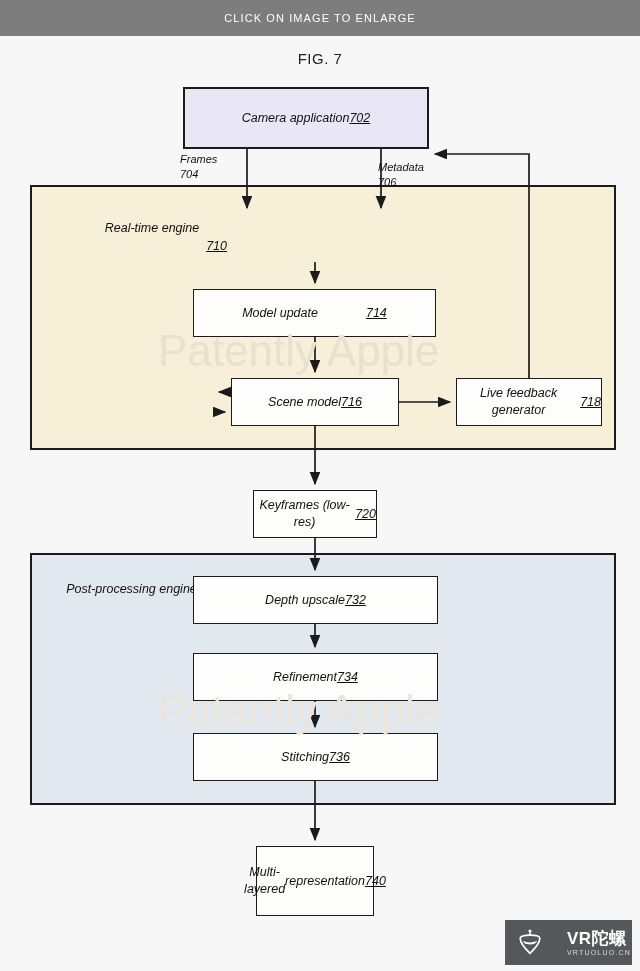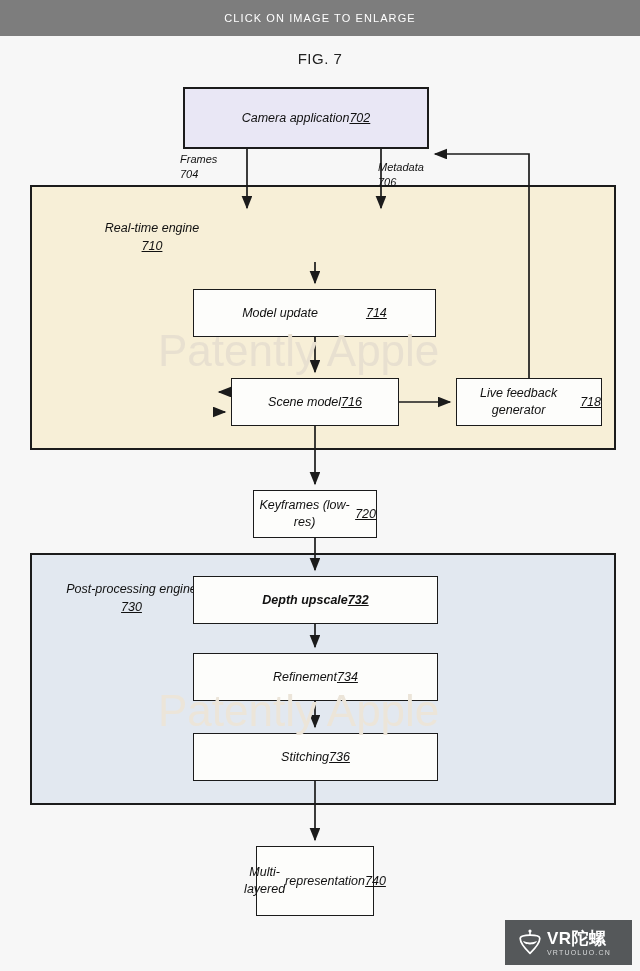--- a/index.html
+++ b/index.html
@@ -83,21 +83,21 @@
   .panel-label {
     position: absolute;
     text-align: center;
     font-style: italic;
     font-size: 12.5px;
     color: #111;
     line-height: 1.45;
   }
   #realtime-engine-label { left: 45px; top: 32px; width: 150px; }
   #postprocessing-engine-label { left: 12px; top: 25px; width: 175px; }
-  .panel-label .ref { text-decoration: underline; display: block; }
+  .panel-label .ref { text-decoration: underline; display: block; text-align: right; }
 
   
   .node {
     position: absolute;
     border: 1.6px solid #1b1b1b;
     background: #fdfdfb;
     box-sizing: border-box;
     display: flex;
     flex-direction: row;
     align-items: center;
@@ -116,21 +116,21 @@
     width: 246px; height: 62px;
     background: #e9e7f5;
     border: 2px solid #1b1b1b;
   }
   #node-keyframe-selection { left: 193px; top: 178px; width: 245px; height: 48px; }
   #node-model-update       { left: 193px; top: 253px; width: 243px; height: 48px; gap: 48px; }
   #node-model-refinement   { left: 46px;  top: 342px; width: 167px; height: 48px; }
   #node-scene-model        { left: 231px; top: 342px; width: 168px; height: 48px; }
   #node-live-feedback      { left: 456px; top: 342px; width: 146px; height: 48px; }
   #node-keyframes-lowres   { left: 253px; top: 454px; width: 124px; height: 48px; }
-  #node-depth-upscale      { left: 193px; top: 540px; width: 245px; height: 48px; font-weight: bold; }
+  #node-depth-upscale      { left: 193px; top: 540px; width: 245px; height: 48px; }
   #node-refinement         { left: 193px; top: 617px; width: 245px; height: 48px; }
   #node-stitching          { left: 193px; top: 697px; width: 245px; height: 48px; }
   #node-multilayered       { left: 256px; top: 810px; width: 118px; height: 70px; }
 
   
   .edge-label {
     position: absolute;
     font-style: italic;
     font-size: 11px;
     color: #111;
@@ -263,21 +263,21 @@
     <span class="ref">736</span>
   </div>
 
   <div class="node" id="node-multilayered">
     <span>Multi-layered</span>
     <span>representation</span>
     <span class="ref">740</span>
   </div>
 
   <div id="logo-badge" style="position:absolute; left:505px; top:884px; width:127px; height:45px;
-              background:#55585a; display:flex; align-items:center; gap:4px;
+              background:#55585a; display:flex; align-items:center; gap:24px;
               padding-left:12px; box-sizing:border-box; z-index:8;">
     <span style="flex:0 0 auto; line-height:0;">
       <svg width="26" height="28" viewBox="0 0 26 28" fill="none">
         <path d="M13 2.4 L13 6.0" stroke="#ffffff" stroke-width="1.6" stroke-linecap="round"></path>
         <circle cx="13" cy="2.0" r="1.6" fill="#ffffff"></circle>
         <path d="M3.2 9.4 C3.2 7.4 7.0 6.2 13 6.2 C19 6.2 22.8 7.4 22.8 9.4
                  C22.8 13.6 19.2 18.2 13 24.4 C6.8 18.2 3.2 13.6 3.2 9.4 Z" stroke="#ffffff" stroke-width="1.7" fill="none" stroke-linejoin="round"></path>
         <path d="M6.0 12.0 C8.2 12.9 10.0 13.4 13 13.4 C16.0 13.4 17.8 12.9 20.0 12.0
                  C19.0 14.2 17.4 15.4 13 15.4 C8.6 15.4 7.0 14.2 6.0 12.0 Z" fill="#ffffff"></path>
       </svg>

